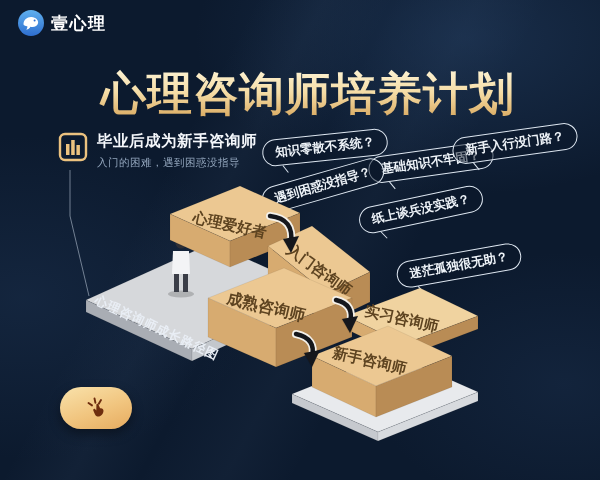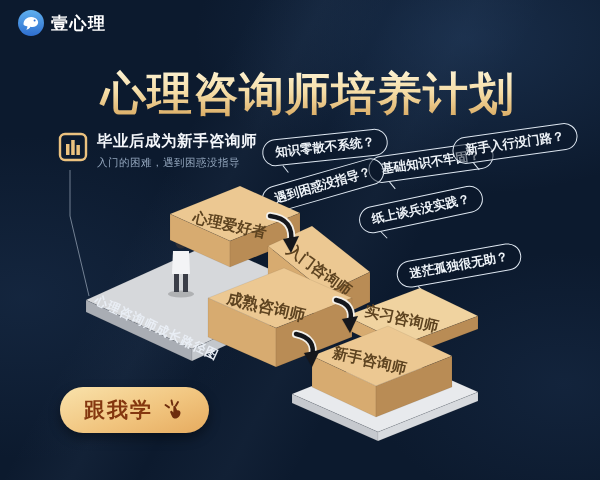--- a/index.html
+++ b/index.html
@@ -181,21 +181,20 @@
 
       <path d="M296,334 C310,337 315,345 312,357" fill="none" stroke="#f4f1ea" stroke-width="8"></path>
       <path d="M296,334 C310,337 315,345 312,357" fill="none" stroke="#15171c" stroke-width="4.5"></path>
       <polygon points="304,353 320,350 312,367" fill="#15171c"></polygon>
     </g>
 
     <text class="caption" transform="translate(94,303) rotate(25)" font-size="12.5">心理咨询师成长路径图</text>
   </svg>
 
   <div class="cta">
-    <span class="cta-label">跟我学</span>
     <span style="display:block;width:24px;height:24px;">
       <svg width="24" height="24" viewBox="0 0 24 24">
         <g stroke="#6e2d0e" stroke-width="1.9" stroke-linecap="round" fill="none">
           <path d="M4.5,7 L8,9.4"></path>
           <path d="M10.5,2.5 L11.4,6.8"></path>
           <path d="M17,4 L14.8,7.8"></path>
         </g>
         <path d="M12.4,9 C12.1,7.8 13.8,7.1 14.3,8.3 L16.1,12.3
                  C18.7,12.1 19.9,13.6 19.4,15.8 C19,17.7 17.6,19.7 15.8,20.3
                  C13.6,21 11.8,20.1 10.8,17.9 L9.3,14.4 C8.8,13.2 10.4,12.2 11.2,13.2

